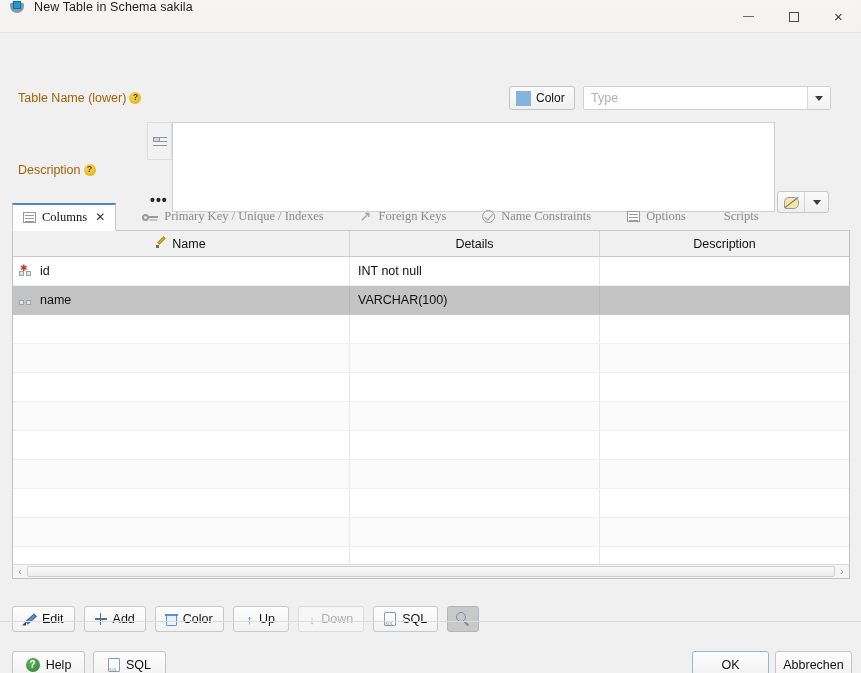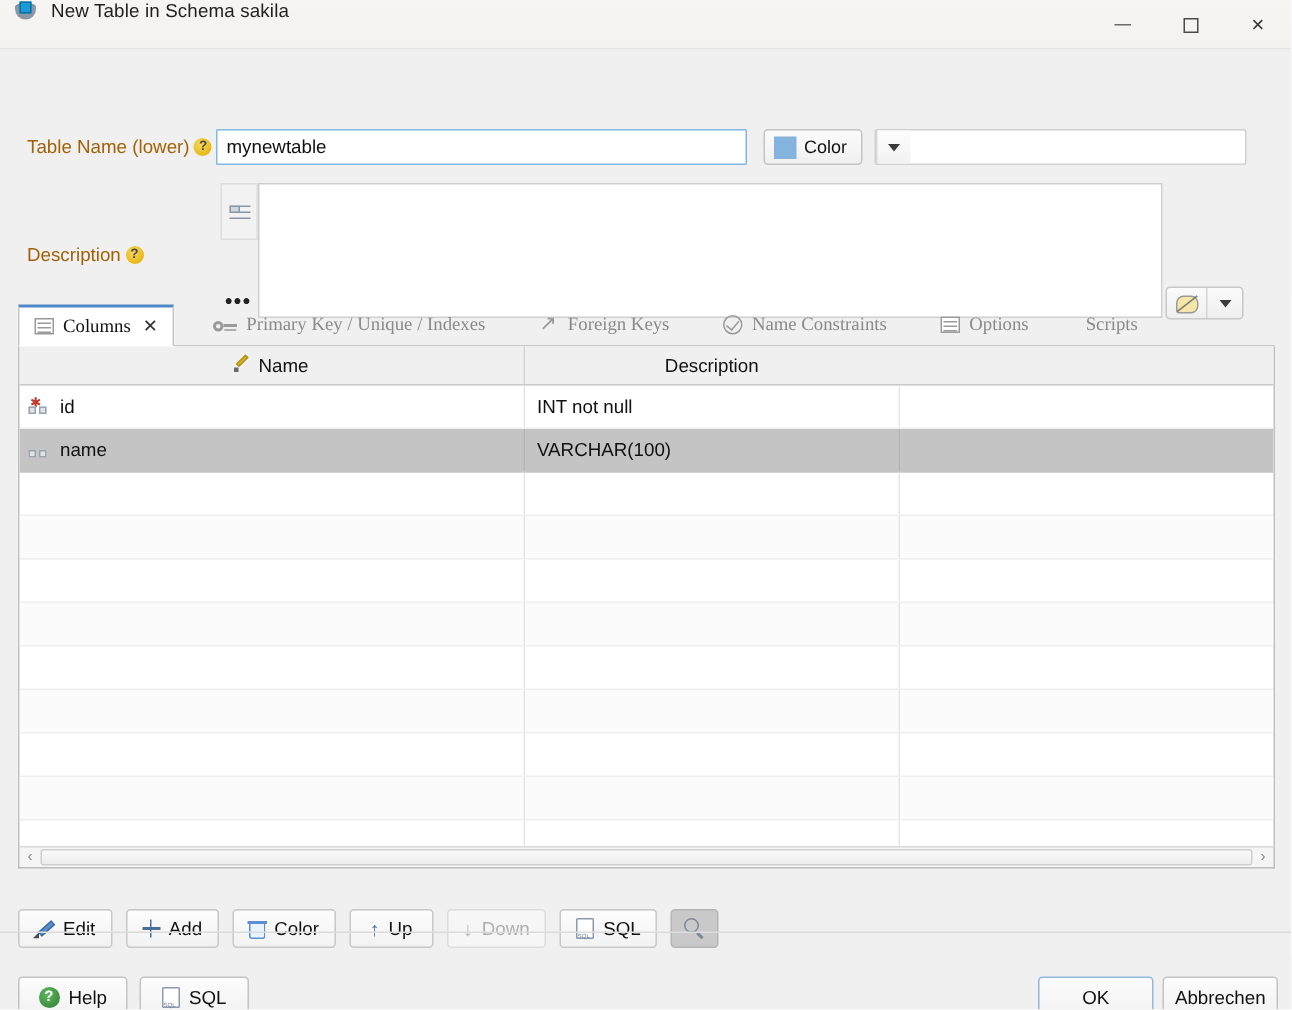--- a/index.html
+++ b/index.html
@@ -626,28 +626,28 @@
         </div>
     </div>
   </div>
 
   <div class="form-area">
 
     <div class="lbl" style="left:18px; top:58px; width:122px;">
       <span>Table Name (lower)</span><span class="help-dot"></span>
     </div>
 
-    <input class="name-input" type="text" value="mynewtable" style="">
 
     <div class="color-btn">
       <span class="color-swatch"></span>
       <span>Color</span>
     </div>
 
     <div class="type-combo">
+      <span class="type-text">Type</span>
       <span class="combo-arrow">
           <span class="tri-down"></span>
         </span>
     </div>
 
     <div class="lbl" style="left:18px; top:130px; width:122px;">
       <span>Description</span><span class="help-dot"></span>
     </div>
 
     <div class="desc-sidebtn">
@@ -702,20 +702,23 @@
       <span>Scripts</span>
     </div>
   </div>
 
   <div class="grid-wrap">
     <div class="grid-head">
       <div class="gh c1">
         <span class="pencil-ico"></span>
         <span>Name</span>
       </div>
+      <div class="gh c2">
+        <span>Details</span>
+      </div>
       <div class="gh c3">
         <span>Description</span>
       </div>
     </div>
 
     <div class="grid-body">
       <div class="grow">
         <div class="gc c1">
           <span class="col-ico">
             <span class="star">✱</span>

